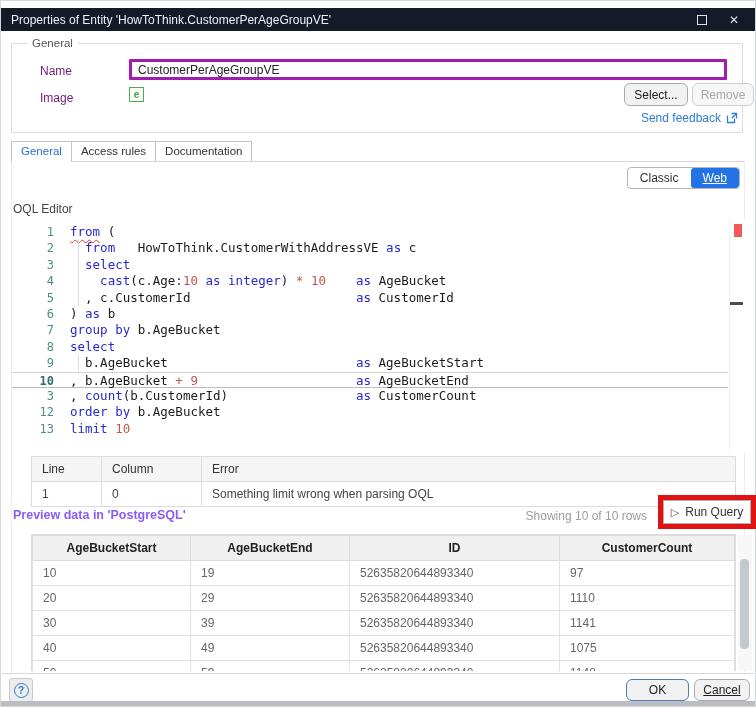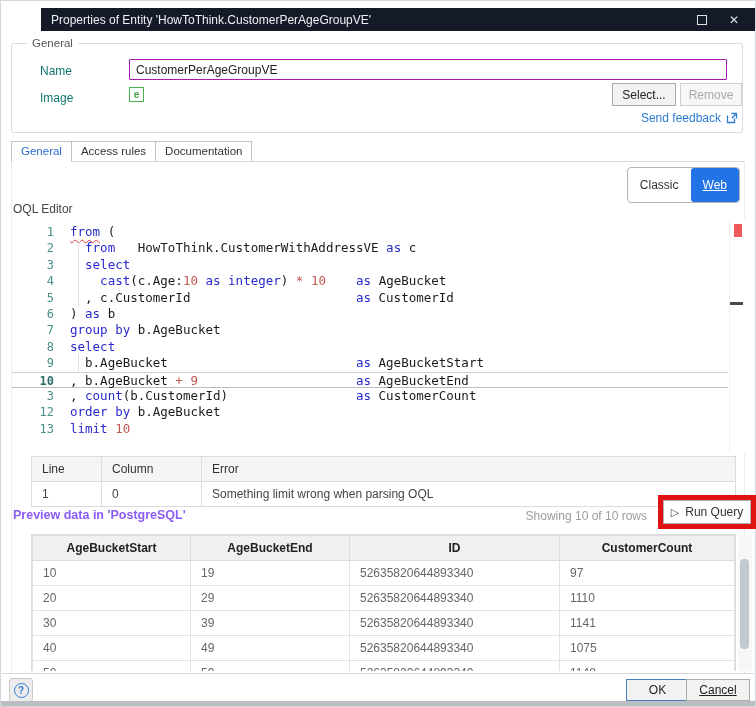--- a/index.html
+++ b/index.html
@@ -7,63 +7,63 @@
   body {
     font-family: "Liberation Sans", sans-serif;
     background:#ffffff; position:relative; overflow:hidden;
     font-size:12px; color:#333;
   }
   .dialog { position:absolute; inset:0; background:#fff; border:1px solid #d5d8db; }
 
   
   .titlebar { position:absolute; left:0; right:0; top:7px; height:23px;
     background:#151a28; color:#edf0f4; display:flex; align-items:center;
-    padding:0 10px; font-size:12px;margin-left:40px; }
+    padding:0 10px; font-size:12px; }
   .titlebar .title { flex:1; white-space:nowrap; overflow:hidden; }
   .win-btns { display:flex; align-items:center; gap:22px; padding-right:6px; }
   .max-btn { width:10px; height:10px; border:1px solid #dde2e8; display:inline-block; cursor:default; }
   .close-btn { color:#dde2e8; font-size:12px; line-height:1; cursor:default; }
 
   
   fieldset.general { position:absolute; left:10px; right:12px; top:36px; height:96px;
     border:1px solid #dcdcdc; border-radius:2px; }
   fieldset.general legend { margin-left:15px; padding:0 5px; font-size:11.5px; color:#555; }
-  .fld-label { position:absolute; left:28px; font-size:12px; color:#0f766e; }
+  .fld-label { position:absolute; left:28px; font-size:12px; color:#701a75; }
   .lbl-name { top:15px; }
   .lbl-image { top:42px; }
   .name-input { position:absolute; left:117px; top:10px; right:15px; height:21px;
-    border:1px solid #a21caf; border-radius:1px; font-family:"Liberation Sans",sans-serif;
+    border:3px solid #a21caf; border-radius:1px; font-family:"Liberation Sans",sans-serif;
     font-size:12px; color:#222; padding:0 6px; }
   .entity-icon { position:absolute; left:117px; top:38px; width:15px; height:15px;
     border:1px solid #4caf50; color:#43a047; font-size:10px; font-weight:bold;
     display:flex; align-items:center; justify-content:center; background:#fdfefd; }
-  .btn { background:#f2f2f2; border:1px solid #a9a9a9; border-radius:0;
+  .btn { background:#f2f2f2; border:1px solid #a9a9a9; border-radius:6px;
     font-family:"Liberation Sans",sans-serif; font-size:12px; color:#222;
-    display:flex; align-items:center; justify-content:center; cursor:default; }
+    display:flex; align-items:center; justify-content:center; cursor:default;margin-left:12px; }
   .select-btn { position:absolute; left:600px; top:34px; width:64px; height:23px; }
   .remove-btn { position:absolute; left:668px; top:34px; width:62px; height:23px;
     color:#a8a8a8; border-color:#cfcfcf; background:#f7f7f7; }
   .image-hint { position:absolute; left:117px; top:66px; font-size:11.5px; color:#3c3c3c; }
 
   .feedback { position:absolute; top:110px; right:17px; font-size:12px; color:#2b7cd3;
     display:flex; align-items:center; gap:5px; cursor:default; }
 
   
   .tabstrip { position:absolute; left:10px; right:11px; top:140px; height:21px;
     border-bottom:1px solid #d6d6d6; display:flex; align-items:flex-end; }
   .tab { font-size:11.5px; padding:3px 9px 4px; border:1px solid #c3c3c3; border-bottom:none;
     background:#fff; color:#333; position:relative; margin-right:-1px; cursor:default; }
   .tab.active { color:#2a6fd1; z-index:2; }
   .tab.active::after { content:''; position:absolute; left:0; right:0; bottom:-1px; height:1px; background:#fff; }
 
   .page-edge-left { position:absolute; left:10px; top:161px; width:1px; height:511px; background:#ededed; }
   .page-edge-right { position:absolute; right:10px; top:161px; width:1px; height:511px; background:#ededed; }
 
   
-  .view-toggle { position:absolute; top:166px; right:15px; height:36px; display:flex;
+  .view-toggle { position:absolute; top:166px; right:15px; height:22px; display:flex;
     border:1px solid #b5b5b5; border-radius:4px; overflow:hidden; font-size:12px; background:#fff; }
   .seg { display:flex; align-items:center; padding:0 12px; cursor:default; }
   .seg.sel { background:#2273e6; color:#fff; border-radius:3px;text-decoration:underline; }
 
   
   .oql-label { position:absolute; left:12px; top:201px; font-size:12px; color:#444; }
   .editor { position:absolute; left:11px; right:10px; top:218px; height:234px;
     font-family:"DejaVu Sans Mono", monospace; font-size:12.5px; background:#fff; }
   .code-lines { position:absolute; left:0; right:17px; top:0; bottom:0; padding-top:5px; overflow:hidden; }
   .code-line { display:flex; height:16.4px; line-height:16.4px; white-space:pre; }
@@ -113,21 +113,21 @@
 
   
   .footer { position:absolute; left:1px; right:1px; top:672px; height:30px;
     border-top:1px solid #d8d8d8; background:#fff; }
   .help-btn { position:absolute; left:7px; top:4px; width:24px; height:24px;
     background:#ededed; border:1px solid #c9c9c9; border-radius:3px;
     display:flex; align-items:center; justify-content:center; cursor:default; }
   .help-circle { width:15px; height:15px; border:1.5px solid #2b7cd3; border-radius:50%;
     color:#2b7cd3; font-size:10px; font-weight:bold; display:flex; align-items:center; justify-content:center; }
   .ok-btn { position:absolute; right:65px; top:5px; width:63px; height:22px; border-color:#4a7ebb; }
-  .cancel-btn { position:absolute; right:4px; top:5px; width:64px; height:22px; border-color:#ababab;text-decoration:underline; }
+  .cancel-btn { position:absolute; right:4px; top:5px; width:56px; height:22px; border-color:#ababab;text-decoration:underline; }
 
   .bottom-strip { position:absolute; left:0; right:0; bottom:0; height:5px; background:#babec2; }
 </style>
 </head>
 <body>
 
 <div class="dialog">
 
   <div class="titlebar">
     <span class="title">Properties of Entity 'HowToThink.CustomerPerAgeGroupVE'</span>

